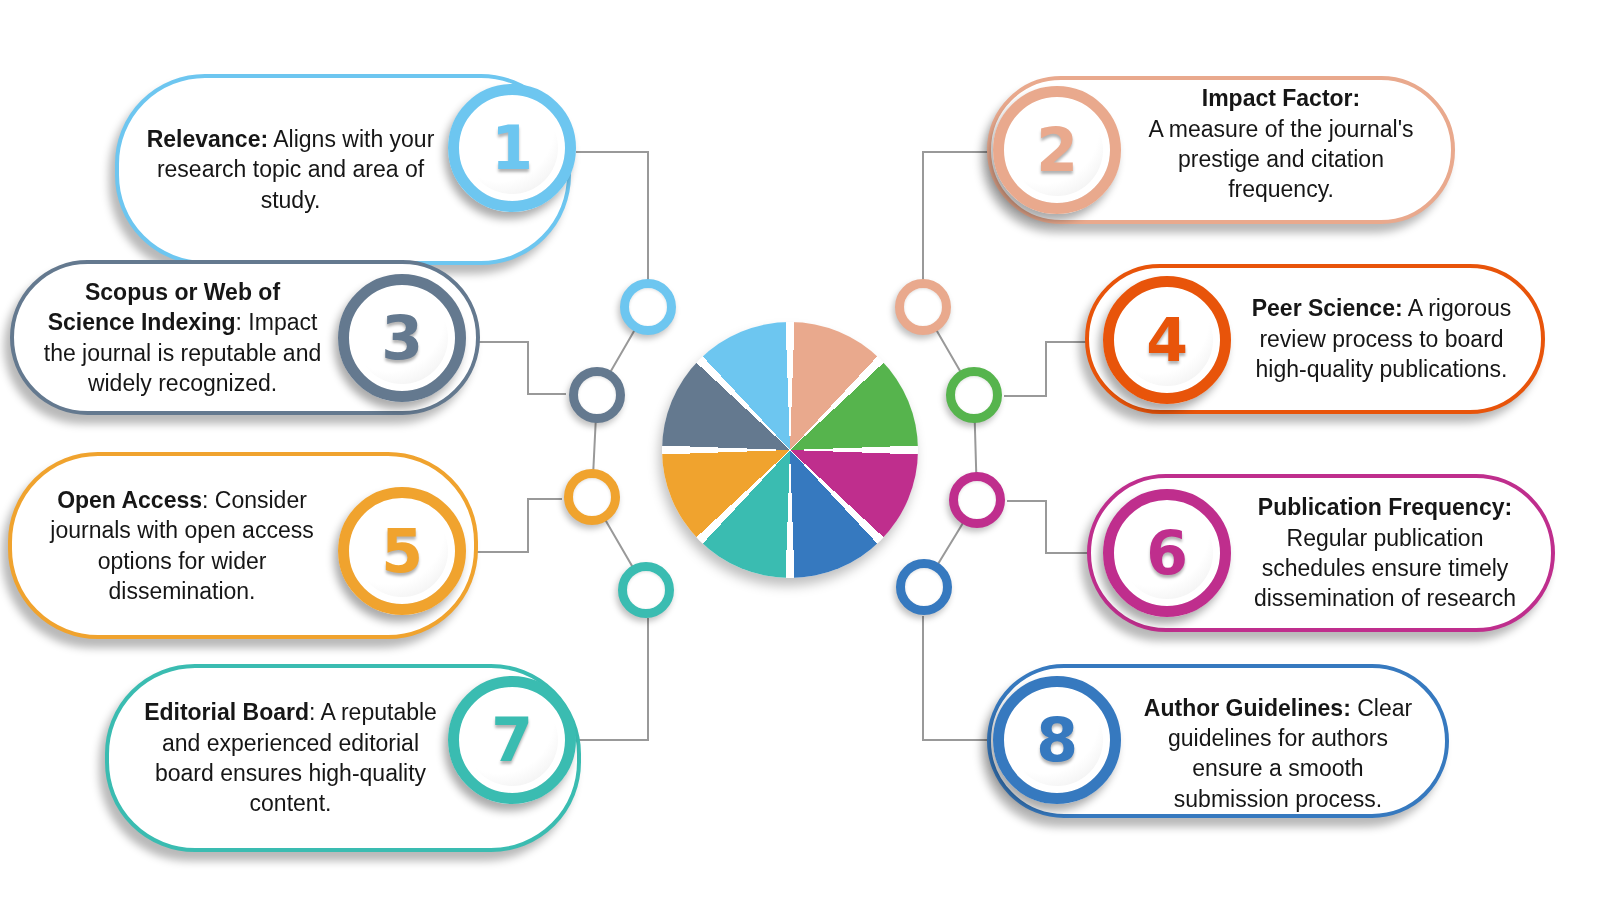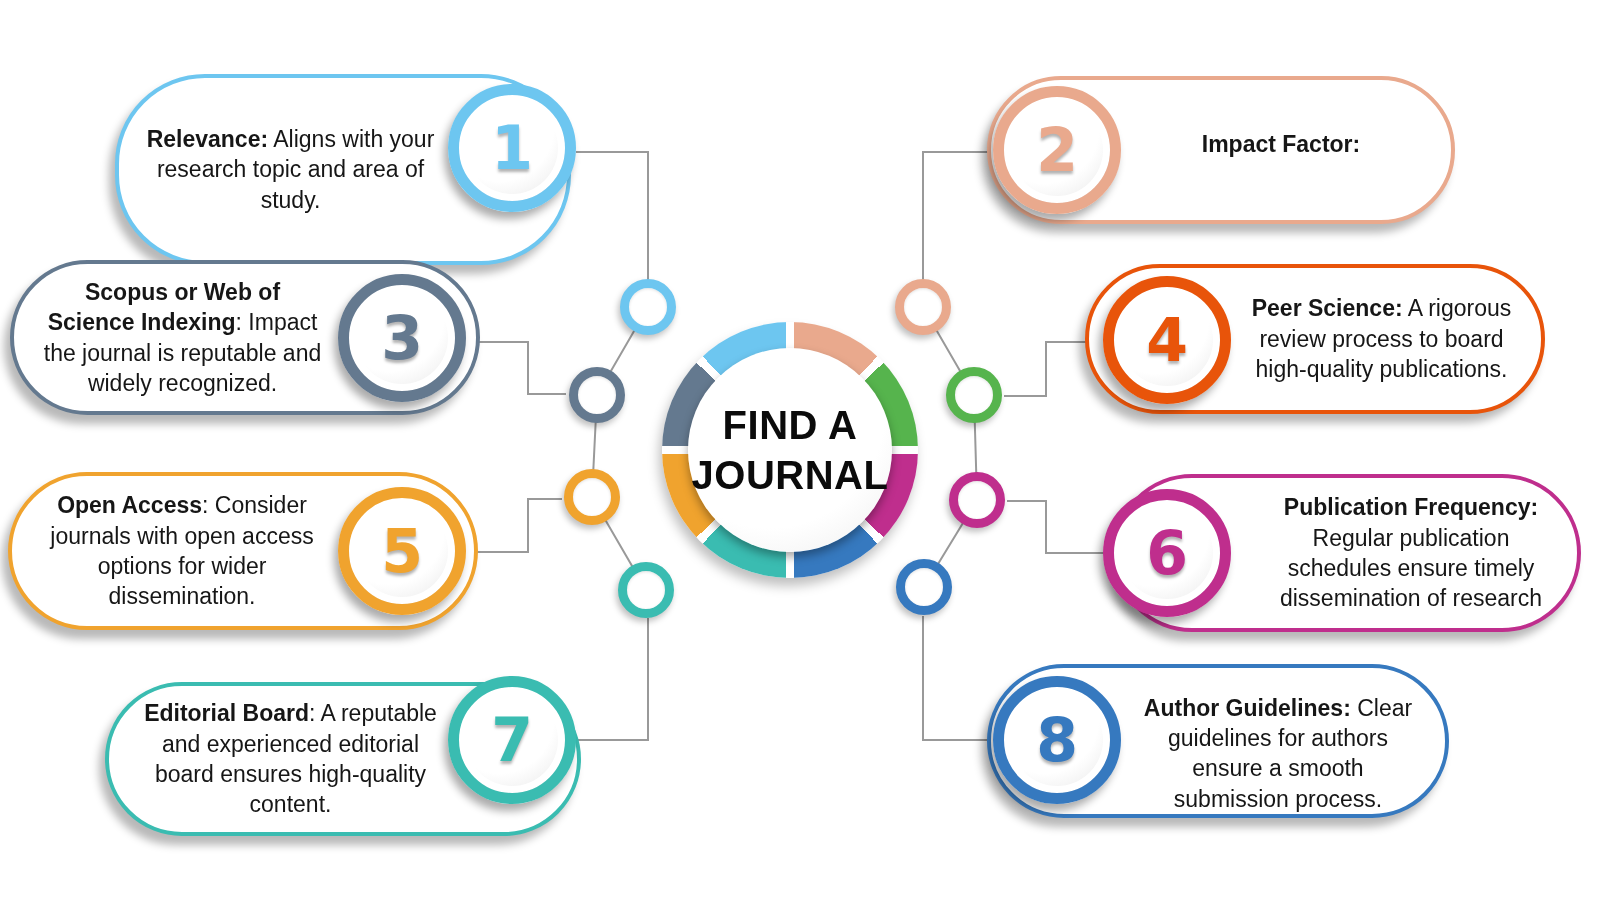--- a/index.html
+++ b/index.html
@@ -33,25 +33,25 @@
 
   
   .i1 .pill{left:115px;top:74px;width:456px;height:191px;padding:0 130px 0 25px;}
   .i1 .badge{left:448px;top:84px;}
   .i2 .pill{left:987px;top:76px;width:468px;height:148px;padding:0 25px 12px 145px;}
   .i2 .badge{left:993px;top:86px;}
   .i3 .pill{left:10px;top:260px;width:470px;height:155px;padding:0 150px 0 25px;}
   .i3 .badge{left:338px;top:274px;}
   .i4 .pill{left:1085px;top:264px;width:460px;height:150px;padding:0 22px 0 155px;}
   .i4 .badge{left:1103px;top:276px;}
-  .i5 .pill{left:8px;top:472px;width:470px;height:158px;padding:0 150px 0 28px;}
+  .i5 .pill{left:8px;top:452px;width:470px;height:187px;padding:0 150px 0 28px;}
   .i5 .badge{left:338px;top:487px;}
-  .i6 .pill{left:1113px;top:474px;width:468px;height:158px;padding:0 22px 0 150px;}
+  .i6 .pill{left:1087px;top:474px;width:468px;height:158px;padding:0 22px 0 150px;}
   .i6 .badge{left:1103px;top:489px;}
-  .i7 .pill{left:105px;top:682px;width:476px;height:154px;padding:0 135px 0 30px;}
+  .i7 .pill{left:105px;top:664px;width:476px;height:188px;padding:0 135px 0 30px;}
   .i7 .badge{left:448px;top:676px;}
   .i8 .pill{left:987px;top:664px;width:462px;height:154px;padding:0 25px 0 145px;align-items:flex-end;}
   .i8 .badge{left:993px;top:676px;}
 
   
   .center-ring{position:absolute;left:662px;top:322px;width:256px;height:256px;border-radius:50%;
                box-shadow:-3px 8px 12px rgba(0,0,0,.25);}
   .center-inner{position:absolute;left:688px;top:348px;width:204px;height:204px;border-radius:50%;
                 background:radial-gradient(circle at 40% 32%, #ffffff 62%, #ededed);
                 box-shadow:0 5px 10px rgba(0,0,0,.35);
@@ -82,37 +82,33 @@
   <div class="node n0" style="--c: #6dc6f0;"></div>
   <div class="node n1" style="--c: #64798f;"></div>
   <div class="node n2" style="--c: #f0a32e;"></div>
   <div class="node n3" style="--c: #3abcb1;"></div>
   <div class="node n4" style="--c: #e9a98d;"></div>
   <div class="node n5" style="--c: #56b44d;"></div>
   <div class="node n6" style="--c: #bf2e8d;"></div>
   <div class="node n7" style="--c: #3679bf;"></div>
 
   <div class="center-ring" style="background: conic-gradient(from -2deg, rgb(255, 255, 255) 0deg, rgb(255, 255, 255) 4deg, rgb(233, 169, 141) 4deg, rgb(233, 169, 141) 45deg, rgb(255, 255, 255) 45deg, rgb(255, 255, 255) 49deg, rgb(86, 180, 77) 49deg, rgb(86, 180, 77) 90deg, rgb(255, 255, 255) 90deg, rgb(255, 255, 255) 94deg, rgb(191, 46, 141) 94deg, rgb(191, 46, 141) 135deg, rgb(255, 255, 255) 135deg, rgb(255, 255, 255) 139deg, rgb(54, 121, 191) 139deg, rgb(54, 121, 191) 180deg, rgb(255, 255, 255) 180deg, rgb(255, 255, 255) 184deg, rgb(58, 188, 177) 184deg, rgb(58, 188, 177) 225deg, rgb(255, 255, 255) 225deg, rgb(255, 255, 255) 229deg, rgb(240, 163, 46) 229deg, rgb(240, 163, 46) 270deg, rgb(255, 255, 255) 270deg, rgb(255, 255, 255) 274deg, rgb(100, 121, 143) 274deg, rgb(100, 121, 143) 315deg, rgb(255, 255, 255) 315deg, rgb(255, 255, 255) 319deg, rgb(109, 198, 240) 319deg, rgb(109, 198, 240) 360deg);"></div>
-  <div class="center-inner">
-    <div>FIND A</div>
-    <div>JOURNAL</div>
-  </div>
 
   <div class="item i1" style="--c: #6dc6f0;">
     <div class="pill">
       <p class="pill-text"><span class="t">Relevance:</span><span class="b"> Aligns with your research topic and area of study.</span></p>
     </div>
     <div class="badge">
       <span class="num">1</span>
     </div>
   </div>
 
   <div class="item i2" style="--c: #e9a98d;">
     <div class="pill">
-      <p class="pill-text"><span class="t">Impact Factor:</span></p>
+      <p class="pill-text"><span class="t">Impact Factor:</span><span class="b">A measure of the journal's prestige and citation frequency.</span></p>
     </div>
     <div class="badge">
       <span class="num">2</span>
     </div>
   </div>
 
   <div class="item i3" style="--c: #64798f;">
     <div class="pill">
       <p class="pill-text"><span class="t">Scopus or Web of Science Indexing</span><span class="b">: Impact the journal is reputable and widely recognized.</span></p>
     </div>

